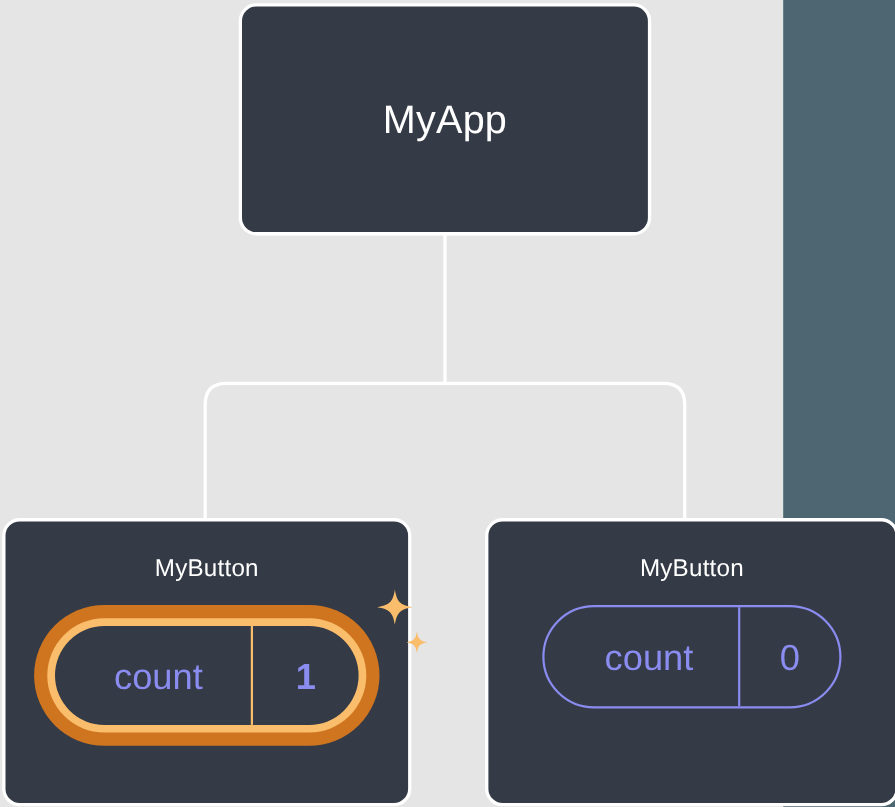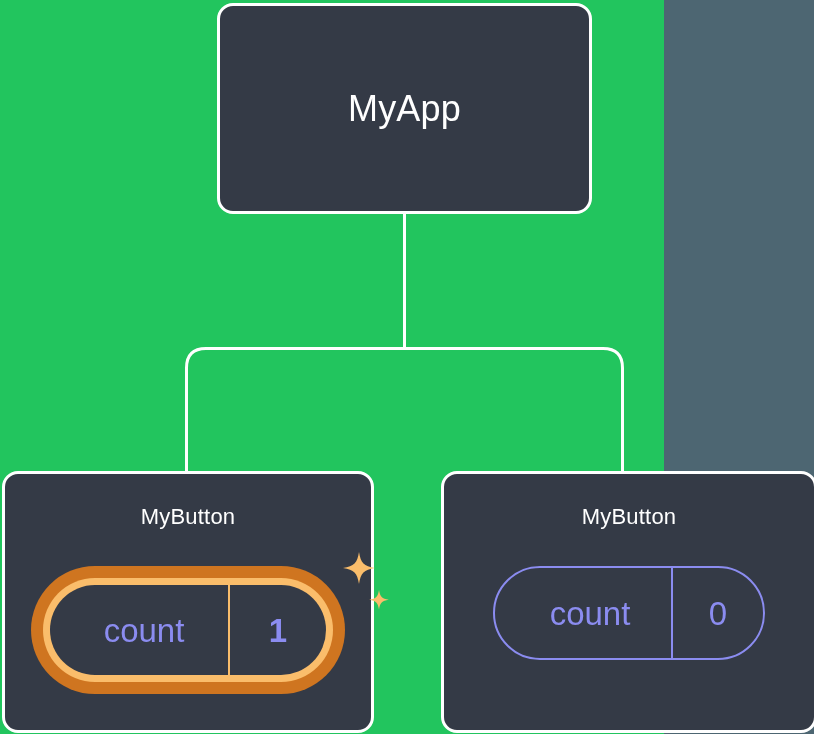--- a/index.html
+++ b/index.html
@@ -10,21 +10,22 @@
     width: 814px;
     height: 734px;
     background: #4d6672;
     font-family: "Liberation Sans", sans-serif;
     overflow: hidden;
   }
   #stage {
     position: relative;
     width: 664px;
     height: 734px;
-    background: #22c55e;
+    background: #e5e5e5;
+    padding-left: 48px;
   }
 
   
   #connectors {
     position: absolute;
     left: 0;
     top: 0;
     width: 814px;
     height: 734px;
   }
@@ -71,21 +72,21 @@
     letter-spacing: 0.2px;
     line-height: 1;
   }
   .node-root .node-title {
     font-size: 36px;
   }
 
   
   .pill-wrap {
     position: relative;
-    margin-top: 38px;
+    margin-top: 22px;
     display: flex;
     align-items: center;
     justify-content: center;
   }
   .pill {
     box-sizing: border-box;
     display: flex;
     align-items: stretch;
     border: 2px solid #8b8cf0;
     border-radius: 999px;

